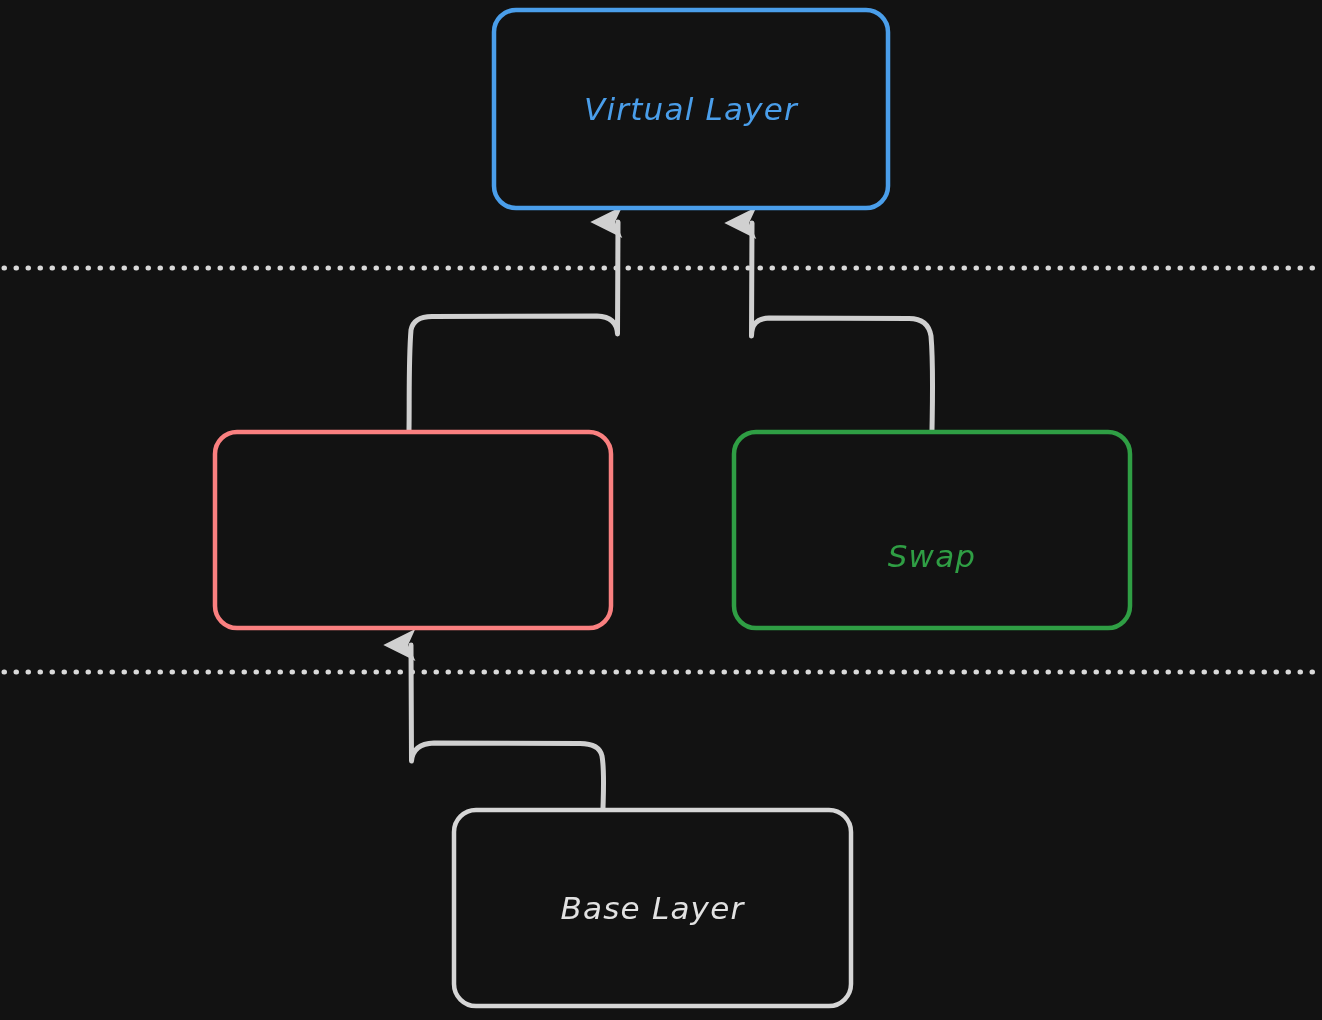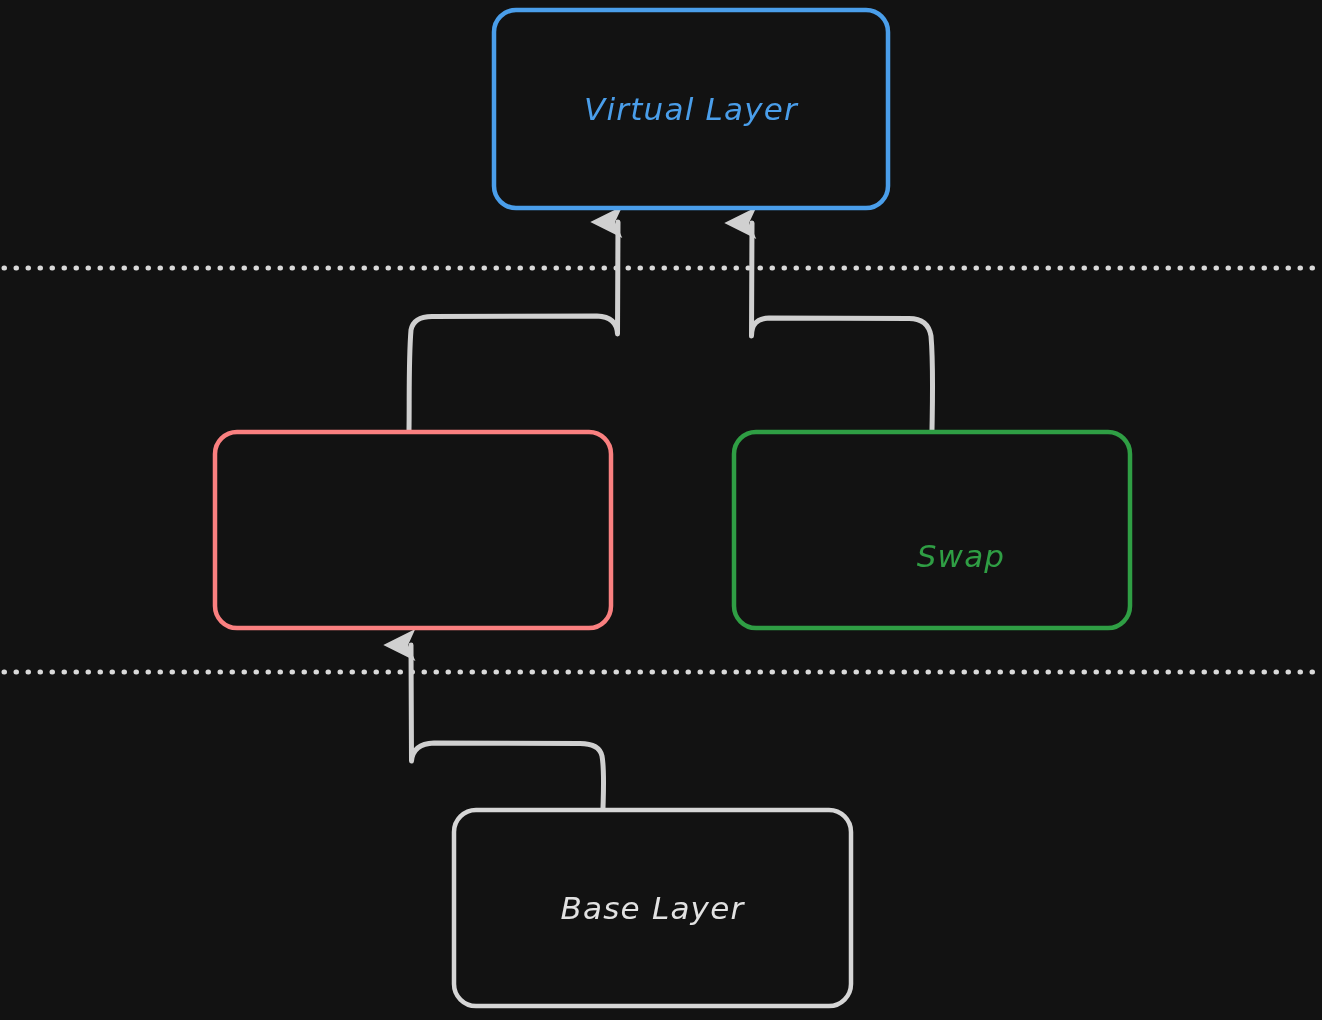--- a/index.html
+++ b/index.html
@@ -103,17 +103,17 @@
 
     <g>
       <rect x="454" y="810" width="397" height="196" rx="22" ry="22" fill="#121212" stroke="#d6d6d6" stroke-width="4.5"></rect>
     </g>
 
   </svg>
 
   <div class="node-label" style="left:492px; top:8px; width:398px; height:202px; color:#4a9eea;">Virtual Layer</div>
 
 
-  <div class="node-label" style="left:732px; top:430px; width:400px; height:252px; color:#2f9e44;padding-left:29px;">Swap</div>
+  <div class="node-label" style="left:732px; top:430px; width:400px; height:252px; color:#2f9e44;">Swap</div>
 
   <div class="node-label" style="left:452px; top:808px; width:401px; height:200px; color:#e2e2e2;text-align:center;">Base Layer</div>
 
 </div>
 
 </body></html>

